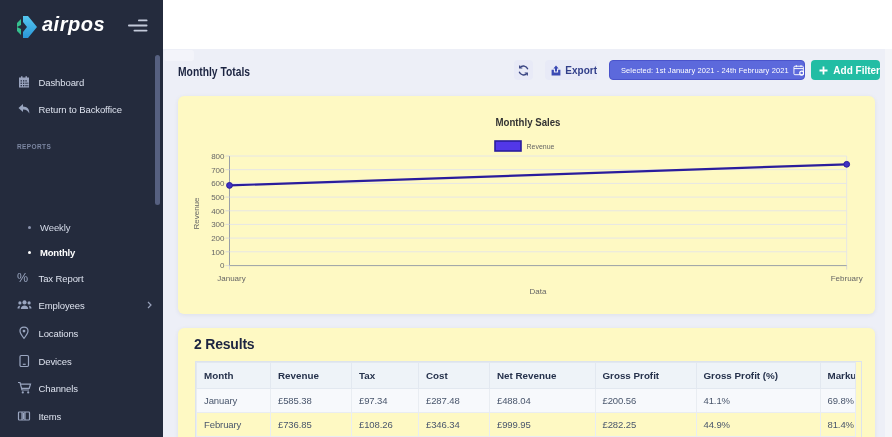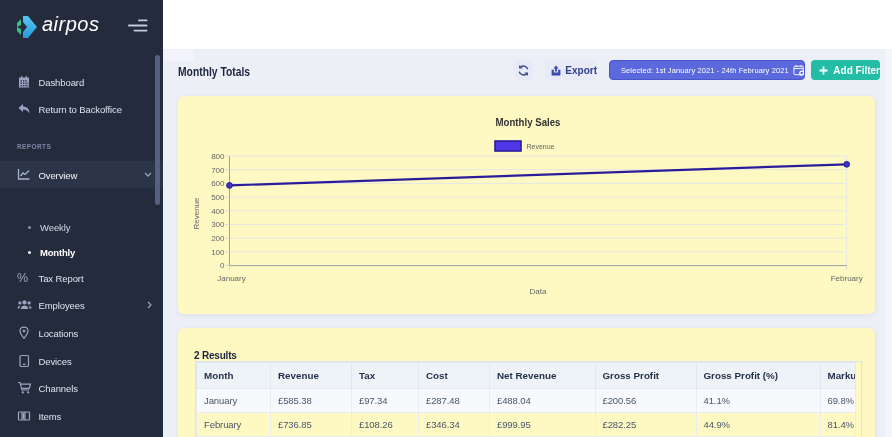--- a/index.html
+++ b/index.html
@@ -4,41 +4,41 @@
 <style>
 * { margin:0; padding:0; box-sizing:border-box; }
 html,body { width:892px; height:437px; overflow:hidden; font-family:"Liberation Sans", sans-serif; }
 #app { position:relative; width:892px; height:437px; background:#edeff7; }
 #topbar { position:absolute; left:163px; top:0; width:729px; height:49px; background:#ffffff; }
 #scrolltrack { position:absolute; right:0; top:49px; width:7px; height:388px; background:#f4f5f9; }
 
 #sidebar { position:absolute; left:0; top:0; width:163px; height:437px; background:#242b3d; }
 #sbthumb { position:absolute; left:155px; top:55px; width:5px; height:150px; border-radius:3px; background:#566080; }
 .logo { position:absolute; left:14px; top:13px; }
-.logotext { position:absolute; left:42px; top:13px; font-size:20px; font-weight:normal; font-style:italic; color:#ffffff; letter-spacing:0.5px; }
+.logotext { position:absolute; left:42px; top:13px; font-size:20px; font-weight:bold; font-style:italic; color:#ffffff; letter-spacing:0.5px; }
 #burger { position:absolute; left:127px; top:19px; }
 .nav-item { position:absolute; left:0; width:163px; height:26px; }
 .nav-item .ic { position:absolute; left:17px; top:6px; }
 .nav-item .tx { position:absolute; left:38.5px; top:50%; transform:translateY(-50%); font-size:9.5px; color:#dde2ee; letter-spacing:-0.1px; }
 .sub .dot { position:absolute; left:28px; top:11.5px; width:3px; height:3px; border-radius:50%; background:#8a93ad; }
 .sub .tx { left:40px; color:#d4dae8; }
 .seclabel { position:absolute; left:17px; top:143px; font-size:6.5px; font-weight:bold; color:#7b86a1; letter-spacing:0.4px; }
 .chev { position:absolute; color:#98a1ba; font-size:9px; }
 
 #pagetitle { position:absolute; left:178px; top:64px; font-size:13.5px; font-weight:bold; color:#1c2441; transform:scaleX(0.765); transform-origin:left center; white-space:nowrap; }
 .btn { position:absolute; top:60px; height:20px; border-radius:4px; display:flex; align-items:center; white-space:nowrap;justify-content:flex-end; }
 #btn-refresh { left:514px; width:19px; background:#e8eaf7; justify-content:center; }
 #btn-export { left:545px; width:52px; background:#e8eaf7; color:#323f8a; font-size:10px; font-weight:bold; }
 #btn-selected { left:609px; width:196px; background:#5c69dc; border:1px solid #4a54cb; color:#ffffff; font-size:7.5px; }
 #btn-filter { left:811px; width:69px; background:#22bda4; color:#ffffff; font-size:10px; font-weight:bold; }
 
 .card { position:absolute; left:178px; width:697px; background:#fef9c3; border-radius:6px; box-shadow:0 1px 4px rgba(40,50,90,0.08); }
 #chartcard { top:96px; height:218px; }
 #tablecard { top:328px; height:130px; }
-#results { position:absolute; left:16px; top:22px; font-size:10px; font-weight:bold; color:#1c2441; letter-spacing:-0.2px; }
+#results { position:absolute; left:16px; top:8px; font-size:14px; font-weight:bold; color:#1c2441; letter-spacing:-0.2px; }
 #twrap { position:absolute; left:17px; top:32.5px; width:667px; height:120px; border:1px solid #dde3ec; overflow:hidden; }
 table { border-collapse:collapse; table-layout:fixed; width:658.5px; font-size:9.5px; }
 th,td { overflow:hidden; white-space:nowrap; }
 th { background:#eef3f8; font-weight:bold; color:#26324c; text-align:left; height:26px; padding-left:7px; border:1px solid #e2e8f0; font-size:9.8px; }
 td { height:24px; padding-left:7px; color:#49566c; border:1px solid #e9edf2; letter-spacing:-0.1px; }
 tr.odd td { background:#f7f9fc; }
 </style>
 </head>
 <body>
 <div id="app">
@@ -86,30 +86,20 @@
     </div>
     <div class="nav-item" style="top:96px">
       <svg class="ic" width="14" height="14" viewBox="0 0 14 14">
         <path d="M6 2 L1.5 6 L6 10 L6 7.4 C 9 7.2 10.8 8.6 12.3 11.5 C 12.6 7 10 4.8 6 4.6 Z" fill="#9aa6c0"></path>
       </svg>
       <div class="tx">Return to Backoffice</div>
     </div>
 
     <div class="seclabel">REPORTS</div>
 
-    <div class="nav-item" style="top:161px; height:27px; background:#2c3447;">
-      <svg class="ic" width="14" height="14" viewBox="0 0 14 14" fill="none" stroke="#a9b3cc" stroke-width="1.3">
-        <path d="M1.5 2 L1.5 12 L12.5 12"></path>
-        <polyline points="3.5,9 6,6 8,7.5 12,3.5"></polyline>
-      </svg>
-      <div class="tx" style="color:#f4f6fa;">Overview</div>
-      <svg class="chev" style="left:144px; top:11px;" width="8" height="5" viewBox="0 0 8 5">
-          <polyline points="1,1 4,4 7,1" fill="none" stroke="#98a1ba" stroke-width="1.3"></polyline>
-        </svg>
-    </div>
     <div class="nav-item sub" style="top:239px">
         <div class="dot" style="background:#ffffff;"></div>
         <div class="tx" style="color:#ffffff; font-weight:bold; letter-spacing:-0.2px;">Monthly</div>
       </div>
     <div class="nav-item sub" style="top:214px">
         <div class="dot"></div>
         <div class="tx">Weekly</div>
       </div>
 
     <div class="nav-item" style="top:265px">

